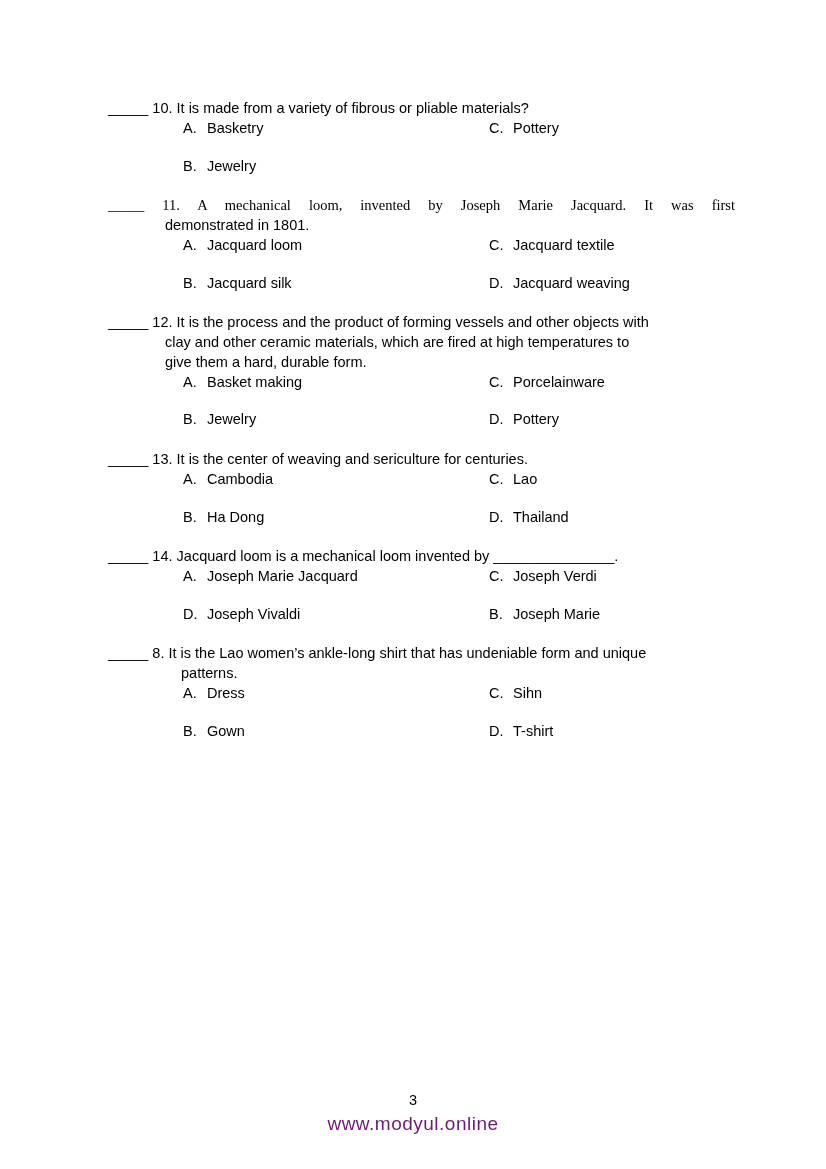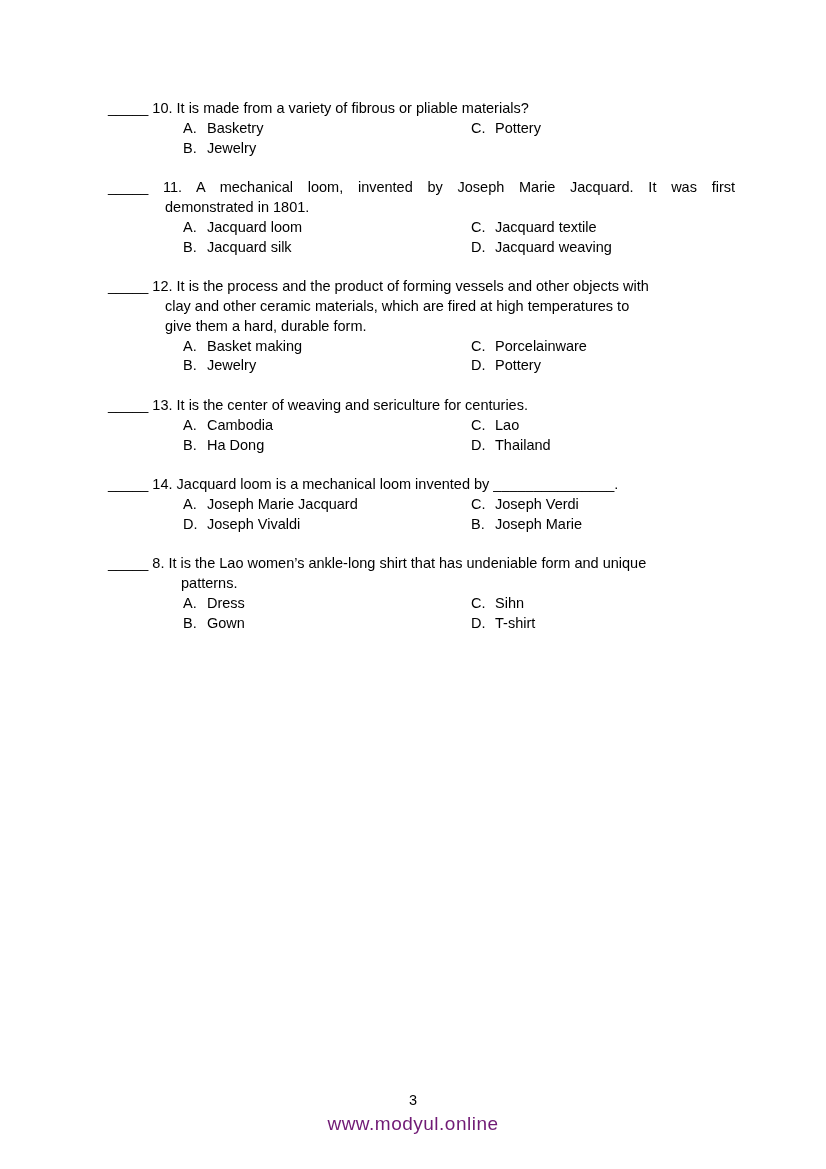--- a/index.html
+++ b/index.html
@@ -18,28 +18,30 @@
     left: 108px;
     top: 99px;
     width: 627px;
   }
   .question { margin-bottom: 19.8px; }
   .q-line { line-height: 19.8px; white-space: nowrap; }
   .q-line.first.justified {
     white-space: normal;
     text-align: justify;
     text-align-last: justify;
+    font-family: Liberation Serif, serif;
   }
   .q-line.cont { padding-left: 57px; }
   .q-line.cont-deep { padding-left: 73px; }
   .q-blank { letter-spacing: 0; }
   .options {
     margin-left: 75px;
     display: grid;
     grid-template-columns: 288px 1fr;
+    gap: 18px;
   }
   .opt { line-height: 19.8px; white-space: nowrap; }
   .opt-letter { display: inline-block; width: 24px; }
   .footer-pagenum {
     position: absolute;
     top: 1091px;
     left: 0;
     width: 100%;
     text-align: center;
     line-height: 19.8px;

